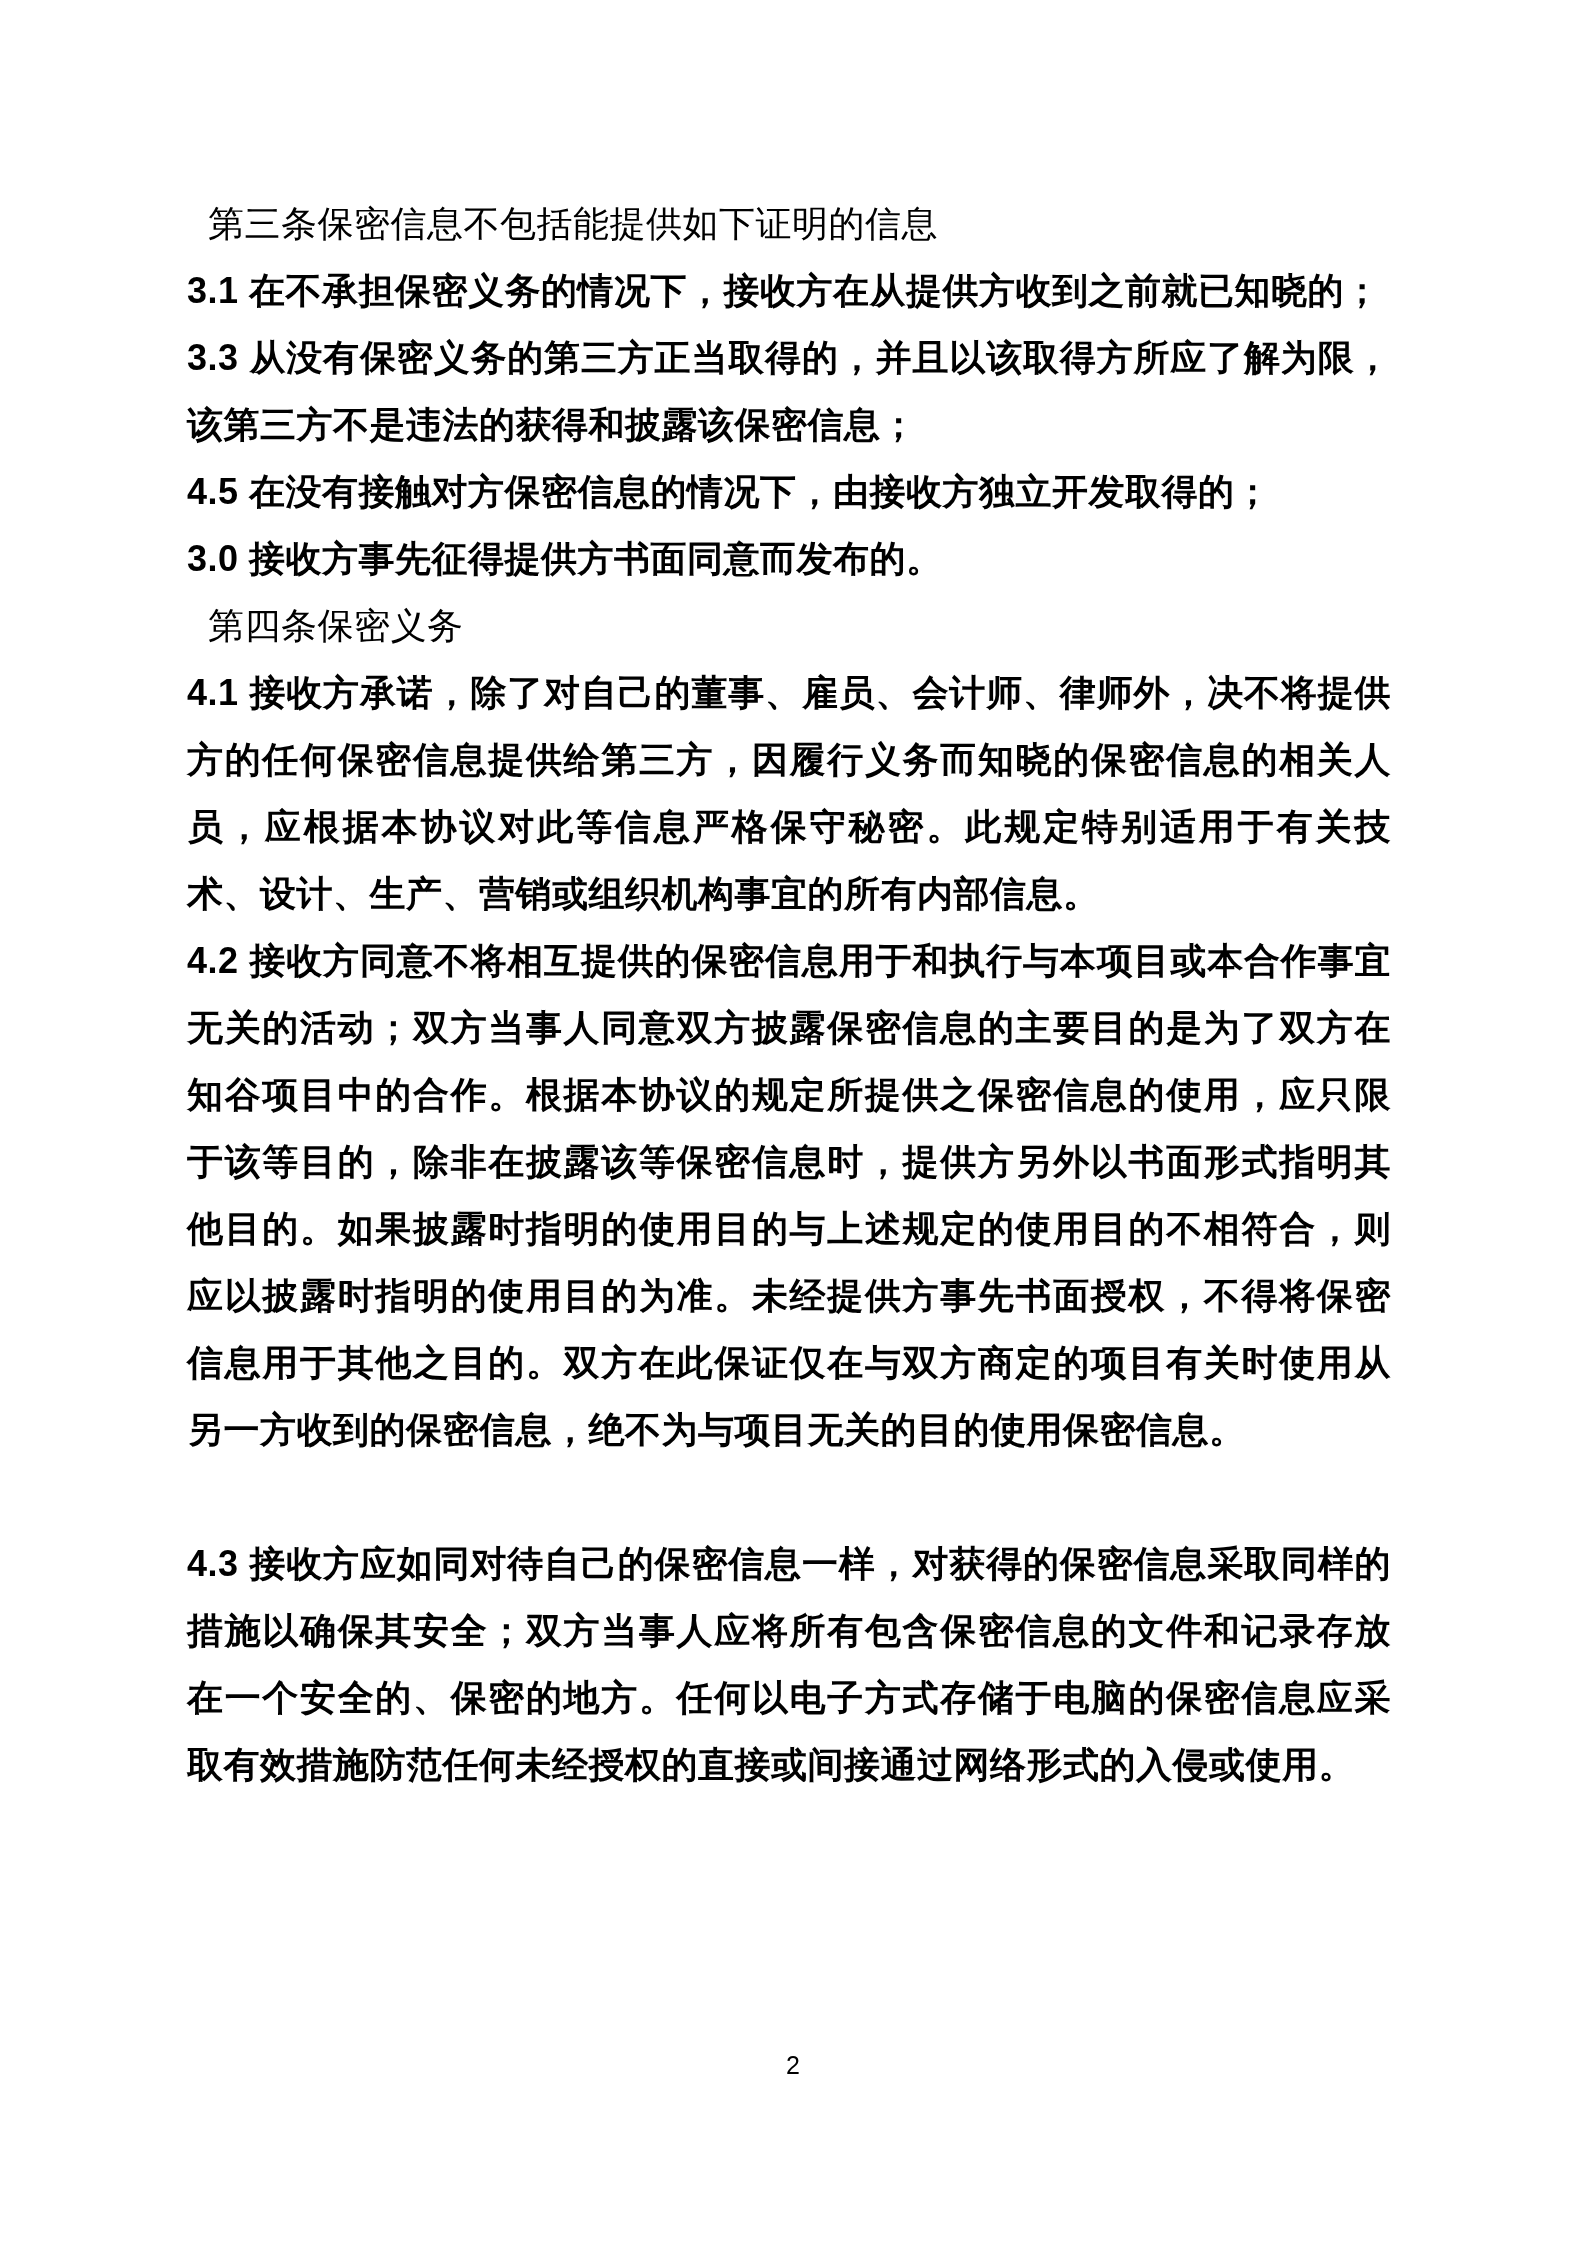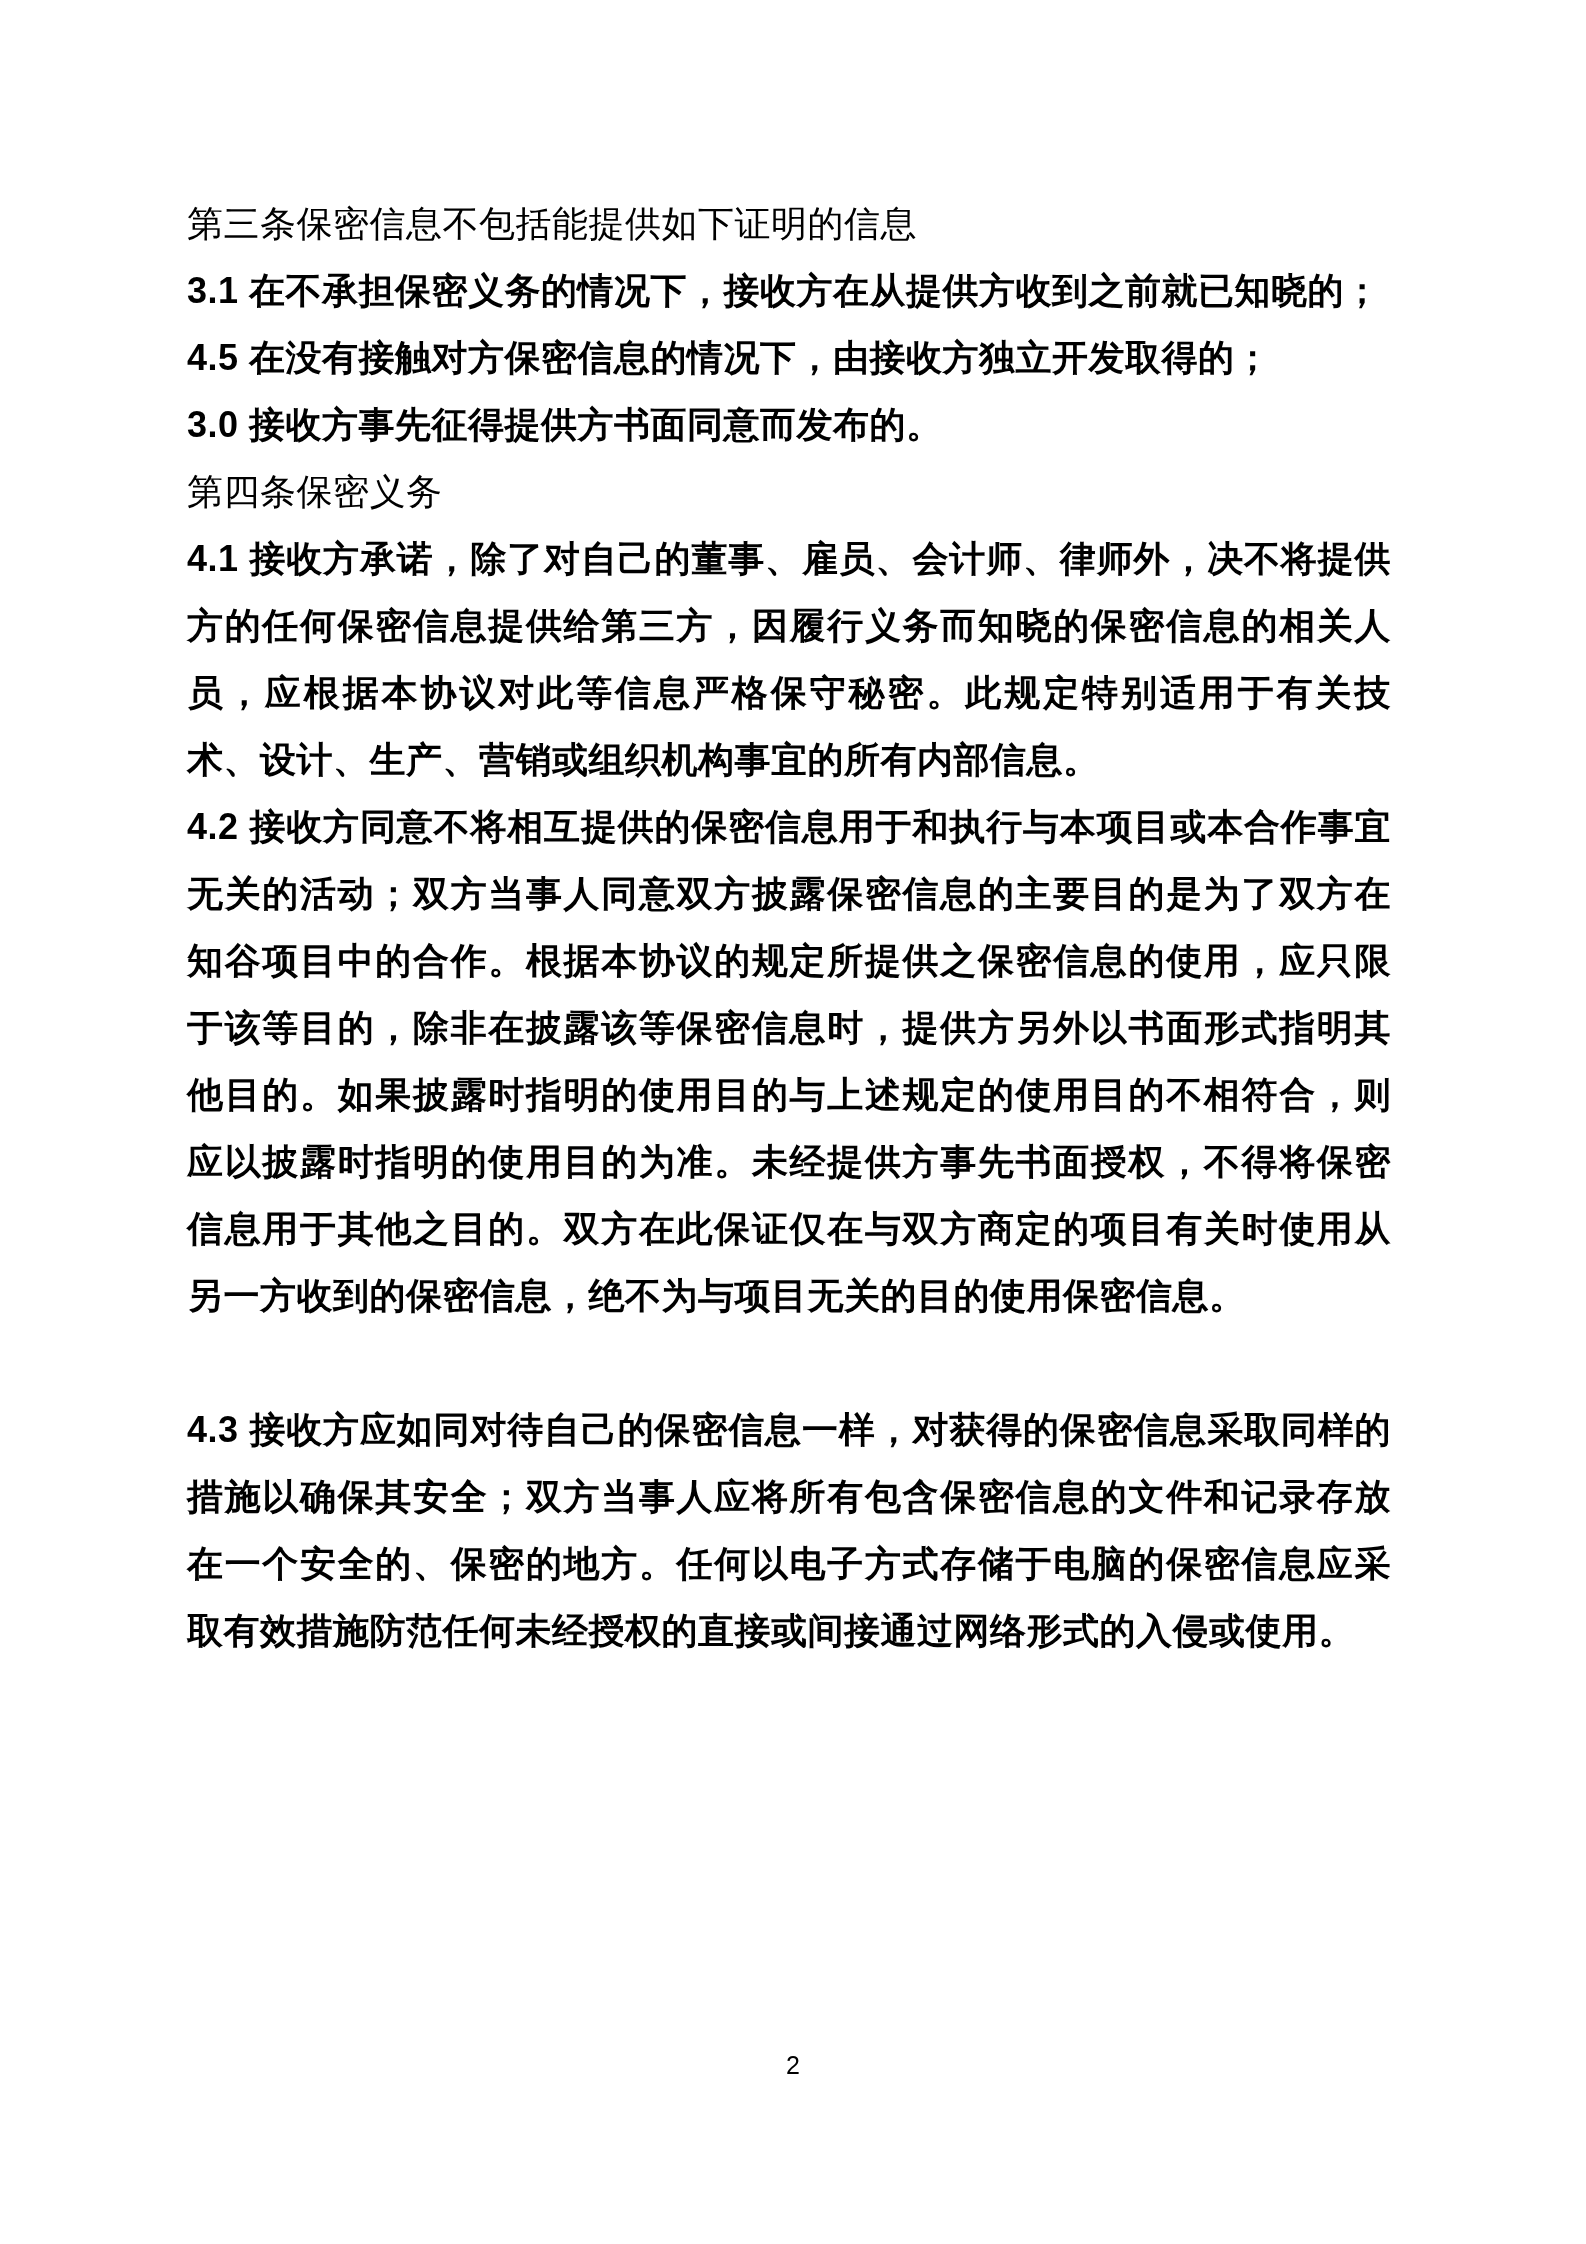--- a/index.html
+++ b/index.html
@@ -27,20 +27,21 @@
     text-justify: inter-ideograph;
     letter-spacing: 0.5px;
   }
   .para {
     margin: 0;
     padding: 0;
     font-weight: 700;
   }
   .para.heading {
     font-weight: 400; 
+    margin-left: 21px;
   }
   .para.blank {
     min-height: 67px;
   }
   .page-number {
     position: absolute;
     left: 0;
     right: 0;
     top: 2050px;
     text-align: center;
@@ -49,20 +50,21 @@
     color: #000000;
   }
 </style>
 </head>
 <body>
 
 <div class="page">
   <div class="doc-body">
       <p class="para heading">第三条保密信息不包括能提供如下证明的信息</p>
       <p class="para body">3.1 在不承担保密义务的情况下，接收方在从提供方收到之前就已知晓的；</p>
+      <p class="para body">3.3 从没有保密义务的第三方正当取得的，并且以该取得方所应了解为限，该第三方不是违法的获得和披露该保密信息；</p>
       <p class="para body">4.5 在没有接触对方保密信息的情况下，由接收方独立开发取得的；</p>
       <p class="para body">3.0 接收方事先征得提供方书面同意而发布的。</p>
       <p class="para heading">第四条保密义务</p>
       <p class="para body">4.1 接收方承诺，除了对自己的董事、雇员、会计师、律师外，决不将提供方的任何保密信息提供给第三方，因履行义务而知晓的保密信息的相关人员，应根据本协议对此等信息严格保守秘密。此规定特别适用于有关技术、设计、生产、营销或组织机构事宜的所有内部信息。</p>
       <p class="para body">4.2 接收方同意不将相互提供的保密信息用于和执行与本项目或本合作事宜无关的活动；双方当事人同意双方披露保密信息的主要目的是为了双方在知谷项目中的合作。根据本协议的规定所提供之保密信息的使用，应只限于该等目的，除非在披露该等保密信息时，提供方另外以书面形式指明其他目的。如果披露时指明的使用目的与上述规定的使用目的不相符合，则应以披露时指明的使用目的为准。未经提供方事先书面授权，不得将保密信息用于其他之目的。双方在此保证仅在与双方商定的项目有关时使用从另一方收到的保密信息，绝不为与项目无关的目的使用保密信息。</p>
       <p class="para blank"></p>
       <p class="para body">4.3 接收方应如同对待自己的保密信息一样，对获得的保密信息采取同样的措施以确保其安全；双方当事人应将所有包含保密信息的文件和记录存放在一个安全的、保密的地方。任何以电子方式存储于电脑的保密信息应采取有效措施防范任何未经授权的直接或间接通过网络形式的入侵或使用。</p>
     </div>
   <div class="page-number">2</div>
 </div>

